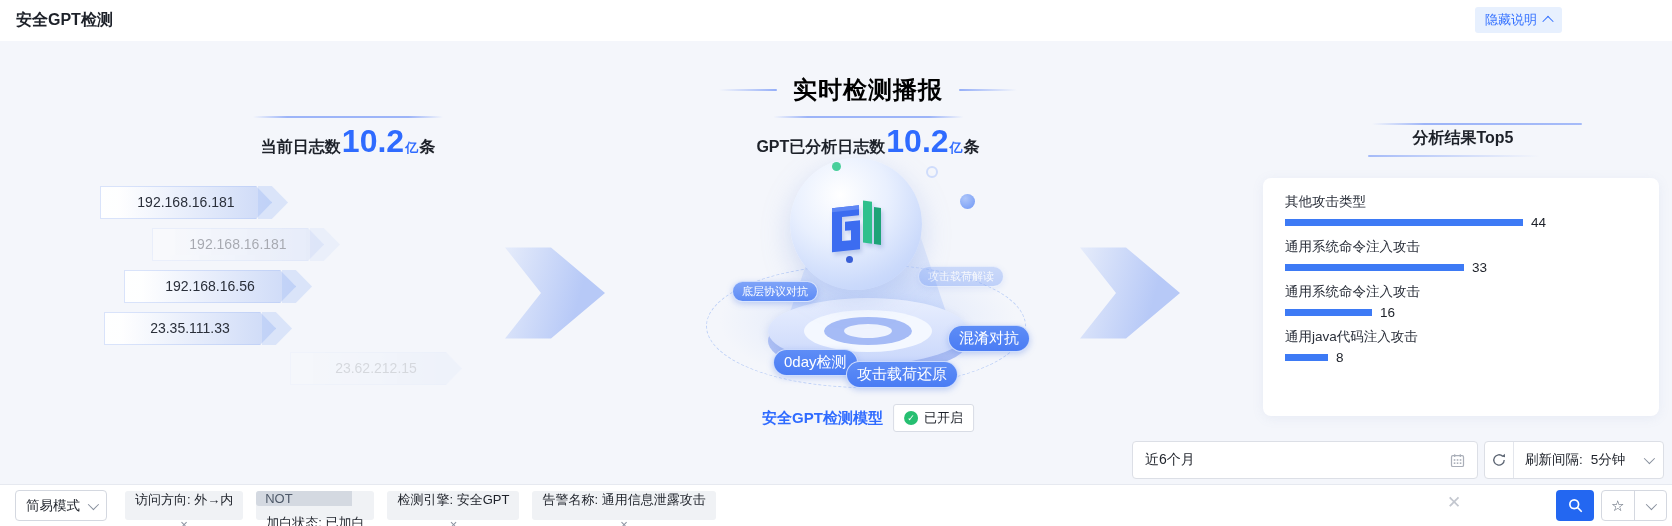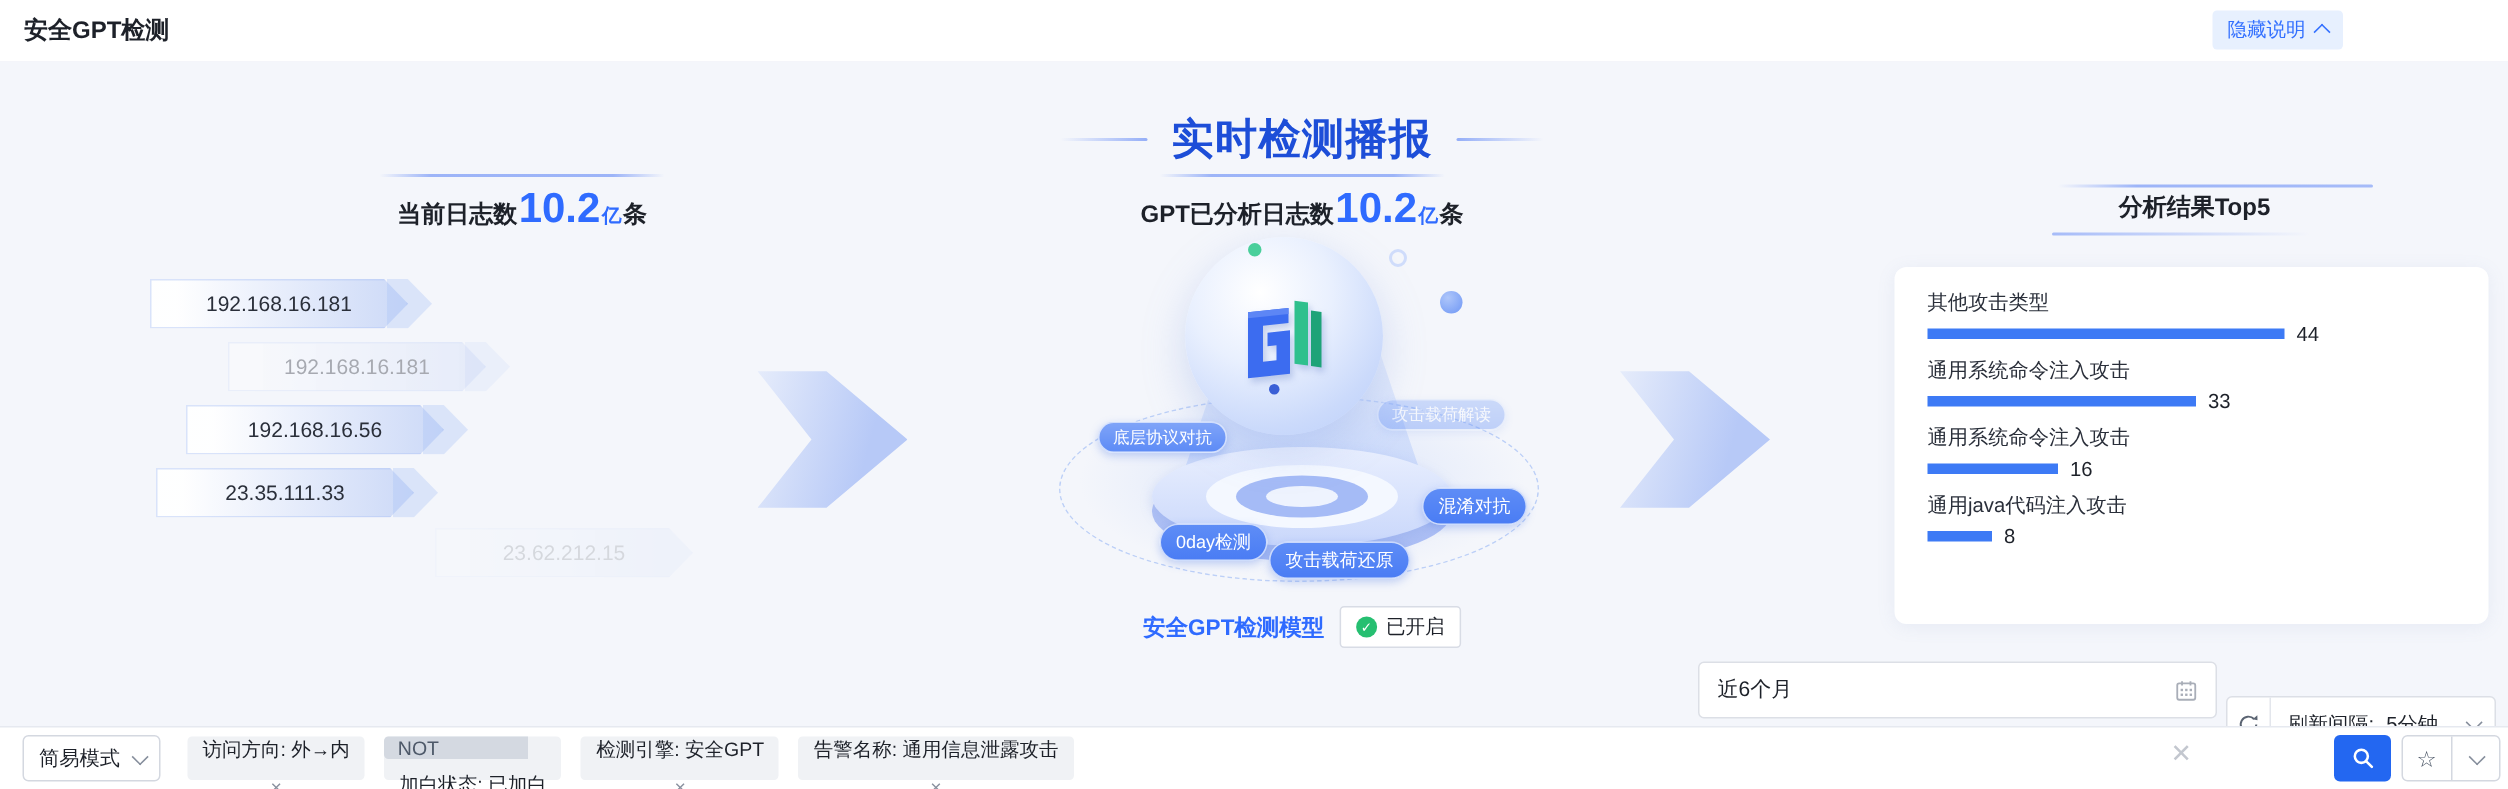--- a/index.html
+++ b/index.html
@@ -9,29 +9,29 @@
   .topbar{position:absolute;top:0;left:0;right:0;height:41px;background:#fff;border-bottom:1px solid #e9ecf2;}
   .page-title{position:absolute;left:16px;top:10px;font-size:16px;font-weight:bold;color:#1d2129;}
   .hide-btn{position:absolute;right:110px;top:7px;height:26px;background:#e7f0fe;color:#3370ff;
             border-radius:3px;font-size:13px;display:flex;align-items:center;gap:7px;padding:0 10px;cursor:pointer;}
   .chev{display:inline-block;width:7px;height:7px;border-right:1.5px solid #868e9c;border-bottom:1.5px solid #868e9c;}
   .chev.up{transform:rotate(-135deg) translate(-1px,-1px);border-color:#3370ff;}
   .chev.down{transform:rotate(45deg) translateY(-2px);}
   
   .panel{position:absolute;top:41px;left:0;right:0;height:443px;background:#f4f6fb;}
   .bc-head{position:absolute;top:74px;left:868px;transform:translateX(-50%);display:flex;align-items:center;gap:16px;}
-  .bc-head .t{font-size:28px;font-weight:bold;color:#1d4ed8;letter-spacing:1px;}
+  .bc-head .t{font-size:24px;font-weight:bold;color:#000000;letter-spacing:1px;}
   .hline{height:2px;width:58px;border-radius:2px;}
   .hline.l{background:linear-gradient(90deg,rgba(70,115,245,0),rgba(70,115,245,.55));}
   .hline.r{background:linear-gradient(90deg,rgba(70,115,245,.55),rgba(70,115,245,0));}
   .stat{position:absolute;transform:translateX(-50%);text-align:center;}
   .stat .line{height:2px;width:190px;margin:0 auto 5px;border-radius:2px;
       background:linear-gradient(90deg,rgba(70,115,245,0),rgba(70,115,245,.5) 18%,rgba(70,115,245,.5) 82%,rgba(70,115,245,0));}
   .stat .txt{font-size:16px;font-weight:bold;color:#1d2129;white-space:nowrap;}
-  .stat .num{font-size:28px;font-weight:bold;color:#2f6bff;margin:0 1px;}
+  .stat .num{font-size:32px;font-weight:bold;color:#2f6bff;margin:0 1px;}
   .stat .unit{font-size:13px;font-weight:bold;color:#2f6bff;margin-right:1px;}
   
   .ip-tag{position:absolute;width:172px;height:33px;line-height:33px;text-align:center;
           font-size:14px;color:#2a2f3a;
           background:linear-gradient(90deg,rgba(255,255,255,.95) 10%,#ccd9f7 100%);
           clip-path:polygon(0 0,calc(100% - 16px) 0,100% 50%,calc(100% - 16px) 100%,0 100%);
           box-shadow:inset 0 0 0 1px rgba(180,200,245,.5);}
   .ip-echo{position:absolute;width:30px;height:33px;background:rgba(170,195,245,.35);
            clip-path:polygon(0 0,46% 0,100% 50%,46% 100%,0 100%);}
   .faint1{opacity:.38;} .faint2{opacity:.15;}
@@ -60,21 +60,21 @@
         box-shadow:0 10px 28px rgba(140,165,230,.35);display:flex;align-items:center;justify-content:center;}
   .sphere svg{position:static;filter:drop-shadow(2px 3px 2px rgba(60,90,180,.25));}
   .dot{border-radius:50%;}
   .dot.green{left:144px;top:10px;width:9px;height:9px;background:#49cf9b;}
   .dot.blue{left:272px;top:42px;width:15px;height:15px;background:radial-gradient(circle at 35% 30%,#aec6fa,#6f97f5);}
   .dot.navy{left:158px;top:104px;width:7px;height:7px;background:#3a5fd6;}
   .dot.ring{left:238px;top:14px;width:8px;height:8px;background:transparent;border:2px solid #cfdcfb;}
   .pill{font-size:11px;color:#fff;padding:2px 9px;border-radius:999px;white-space:nowrap;
         background:linear-gradient(180deg,#7fa4f8,#5d8bf6);border:1px solid rgba(255,255,255,.7);
         box-shadow:0 2px 6px rgba(90,130,230,.35);}
-  .pill.big{font-size:12px;padding:3px 10px;background:linear-gradient(180deg,#5e8df6,#4a7cf4);}
+  .pill.big{font-size:15px;padding:3px 10px;background:linear-gradient(180deg,#5e8df6,#4a7cf4);}
   .pill.faded{opacity:.35;}
   
   .model-row{position:absolute;left:868px;top:404px;transform:translateX(-50%);display:flex;align-items:center;gap:10px;}
   .model-link{font-size:15px;font-weight:bold;color:#2f6bff;cursor:pointer;white-space:nowrap;}
   .model-badge{height:26px;border:1px solid #d8dce5;background:#fff;border-radius:3px;display:flex;
                align-items:center;gap:6px;padding:0 10px;}
   .ok-circle{width:14px;height:14px;border-radius:50%;background:#26bf71;color:#fff;font-size:9px;
              display:flex;align-items:center;justify-content:center;}
   .model-badge .s{font-size:13px;color:#1d2129;white-space:nowrap;}
   
@@ -89,21 +89,21 @@
   .t5row{margin-bottom:8px;}
   .t5row .lbl{font-size:13.5px;color:#2a2f3a;margin-bottom:4px;}
   .t5row .barline{display:flex;align-items:center;gap:8px;}
   .t5row .bar{height:7px;background:#3d7af5;}
   .t5row .val{font-size:13.5px;color:#1d2129;}
   
   .ctl{box-sizing:border-box;background:#fff;border:1px solid #dcdfe6;border-radius:4px;}
   .date-input{position:absolute;left:1132px;top:441px;width:346px;height:38px;display:flex;
               align-items:center;padding:0 12px;cursor:pointer;}
   .date-input .v{flex:1;font-size:14px;color:#1d2129;}
-  .refresh-group{position:absolute;left:1484px;top:464px;width:180px;height:38px;display:flex;align-items:stretch;}
+  .refresh-group{position:absolute;left:1484px;top:441px;width:180px;height:38px;display:flex;align-items:stretch;}
   .refresh-cell{width:28px;display:flex;align-items:center;justify-content:center;border-right:1px solid #e3e6ec;cursor:pointer;}
   .interval-cell{flex:1;display:flex;align-items:center;gap:8px;padding:0 11px;cursor:pointer;}
   .interval-cell .t{font-size:13.5px;color:#1d2129;white-space:nowrap;}
   .interval-cell .spacer{flex:1;}
   
   .fbar{position:absolute;left:0;right:0;top:484px;height:42px;background:#fff;border-top:1px solid #e6e9f0;box-sizing:border-box;}
   .mode-select{position:absolute;left:15px;top:5px;width:92px;height:31px;box-sizing:border-box;
       border:1px solid #d4d8e0;border-radius:4px;background:#fff;display:flex;align-items:center;
       justify-content:space-between;padding:0 10px;cursor:pointer;}
   .mode-select .t{font-size:13.5px;color:#1d2129;}

